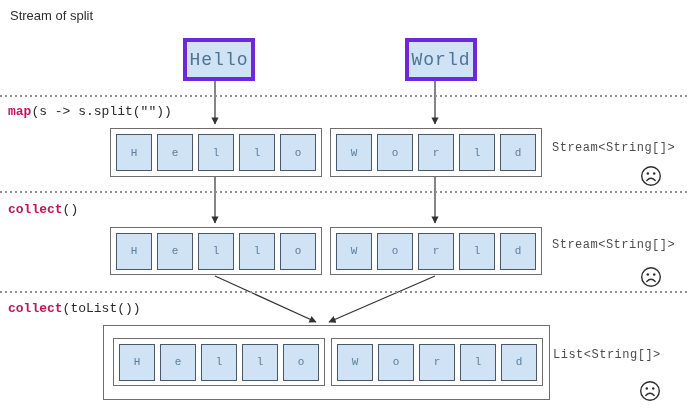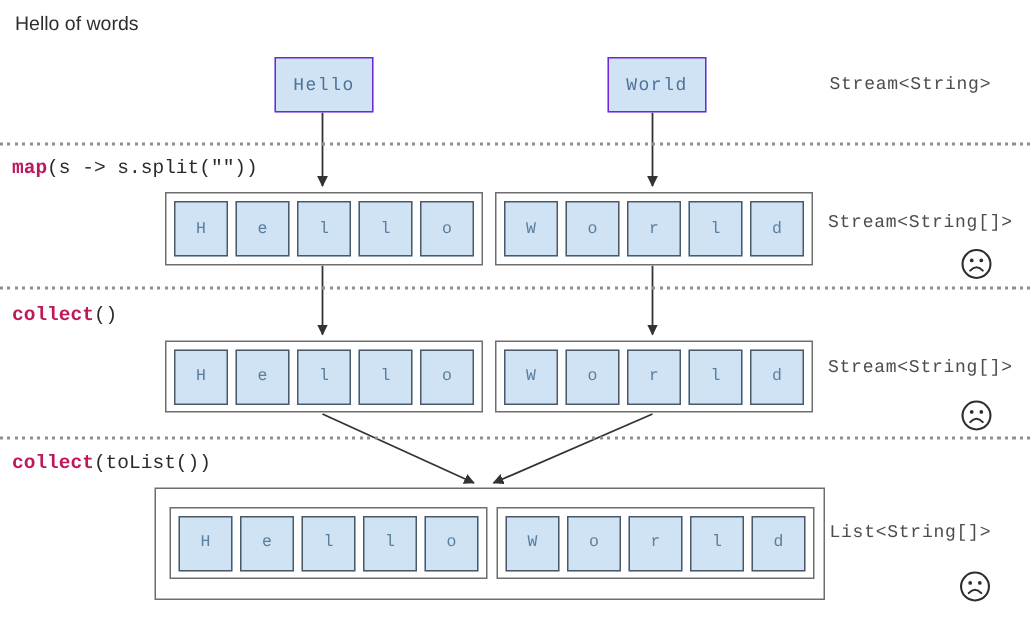--- a/index.html
+++ b/index.html
@@ -7,23 +7,23 @@
     position:relative;width:690px;height:416px;background:#ffffff;
     font-family:"Liberation Mono", monospace;overflow:hidden;
   }
   .title{
     position:absolute;left:10px;top:8px;
     font-family:"Liberation Sans", sans-serif;
     font-size:13px;color:#2e2e2e;
   }
   .word-box{
     position:absolute;width:64px;height:35px;
-    background:#cfe3f5;border:1px solid #6d28d9;
+    background:#cfe3f5;border:4px solid #6d28d9;
     display:flex;align-items:center;justify-content:center;
-    font-size:12px;color:#4f7396;letter-spacing:1px;
+    font-size:18px;color:#4f7396;letter-spacing:1px;
   }
   .dashed-line{
     position:absolute;left:0;width:690px;height:2px;
     background:repeating-linear-gradient(90deg,#8f8f8f 0 2px,transparent 2px 5px);
   }
   .op-label{
     position:absolute;left:8px;font-size:13px;color:#2a2a2a;white-space:pre;
   }
   .op-bold{font-weight:bold;color:#be185d;}
   .type-label{
@@ -62,25 +62,24 @@
     <g stroke="#333" stroke-width="1.2" fill="none">
       <line x1="215" y1="75" x2="215" y2="124" marker-end="url(#ah)"></line>
       <line x1="435" y1="75" x2="435" y2="124" marker-end="url(#ah)"></line>
       <line x1="215" y1="177" x2="215" y2="223" marker-end="url(#ah)"></line>
       <line x1="435" y1="177" x2="435" y2="223" marker-end="url(#ah)"></line>
       <line x1="215" y1="276" x2="316" y2="322" marker-end="url(#ah)"></line>
       <line x1="435" y1="276" x2="329" y2="322" marker-end="url(#ah)"></line>
     </g>
   </svg>
 
-  <div class="title">Hello of words</div>
+  <div class="title">Stream of split</div>
 
   <div class="word-box" style="left:183px;top:38px">Hello</div>
   <div class="word-box" style="left:405px;top:38px">World</div>
-  <div class="type-label" style="left:553px;top:49px">Stream&lt;String&gt;</div>
 
   <div class="dashed-line" style="top:95px"></div>
   <div class="dashed-line" style="top:191px"></div>
   <div class="dashed-line" style="top:291px"></div>
 
   <div class="op-label" style="top:104px"><span class="op-bold">map</span><span>(s -&gt; s.split(""))</span></div>
 
   <div class="array" style="left:110px;top:128px;height:49px">
     <div class="cell">H</div>
     <div class="cell">e</div>

